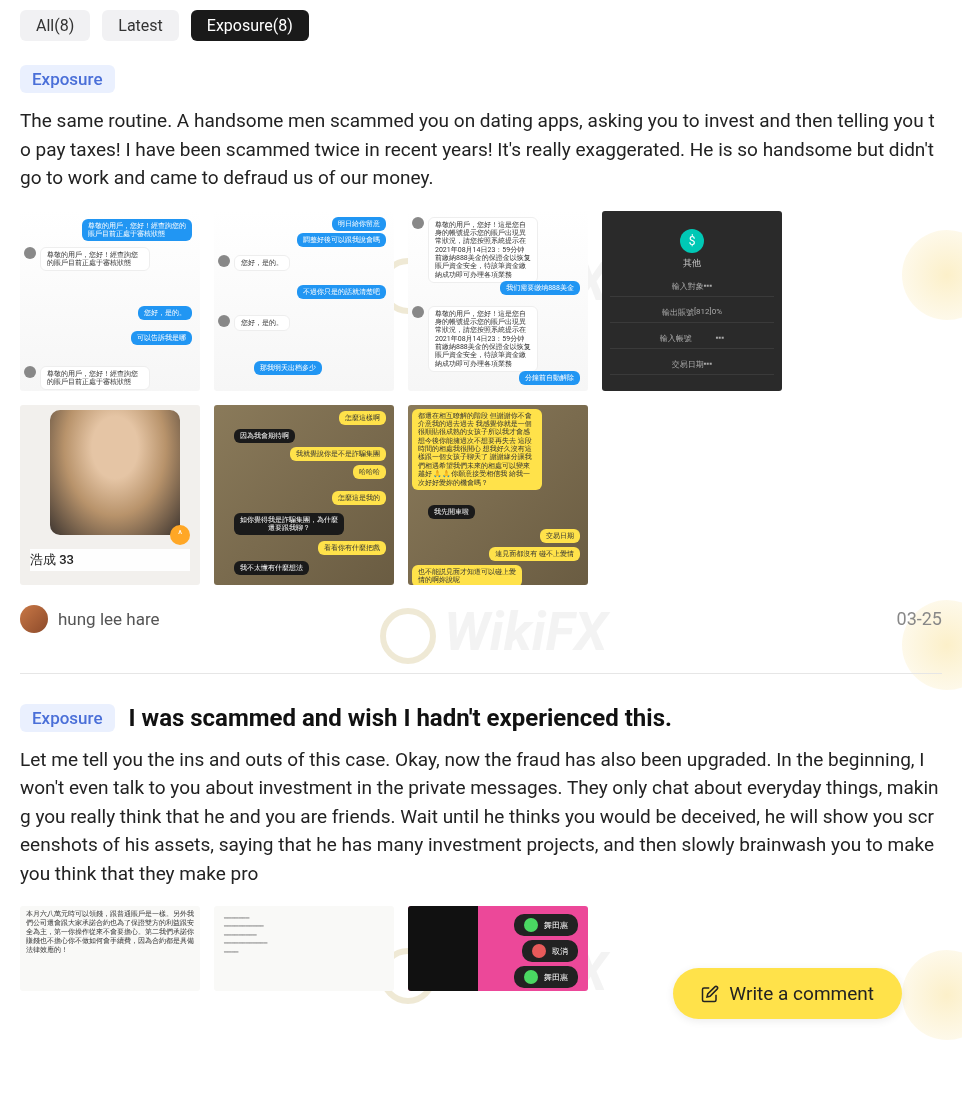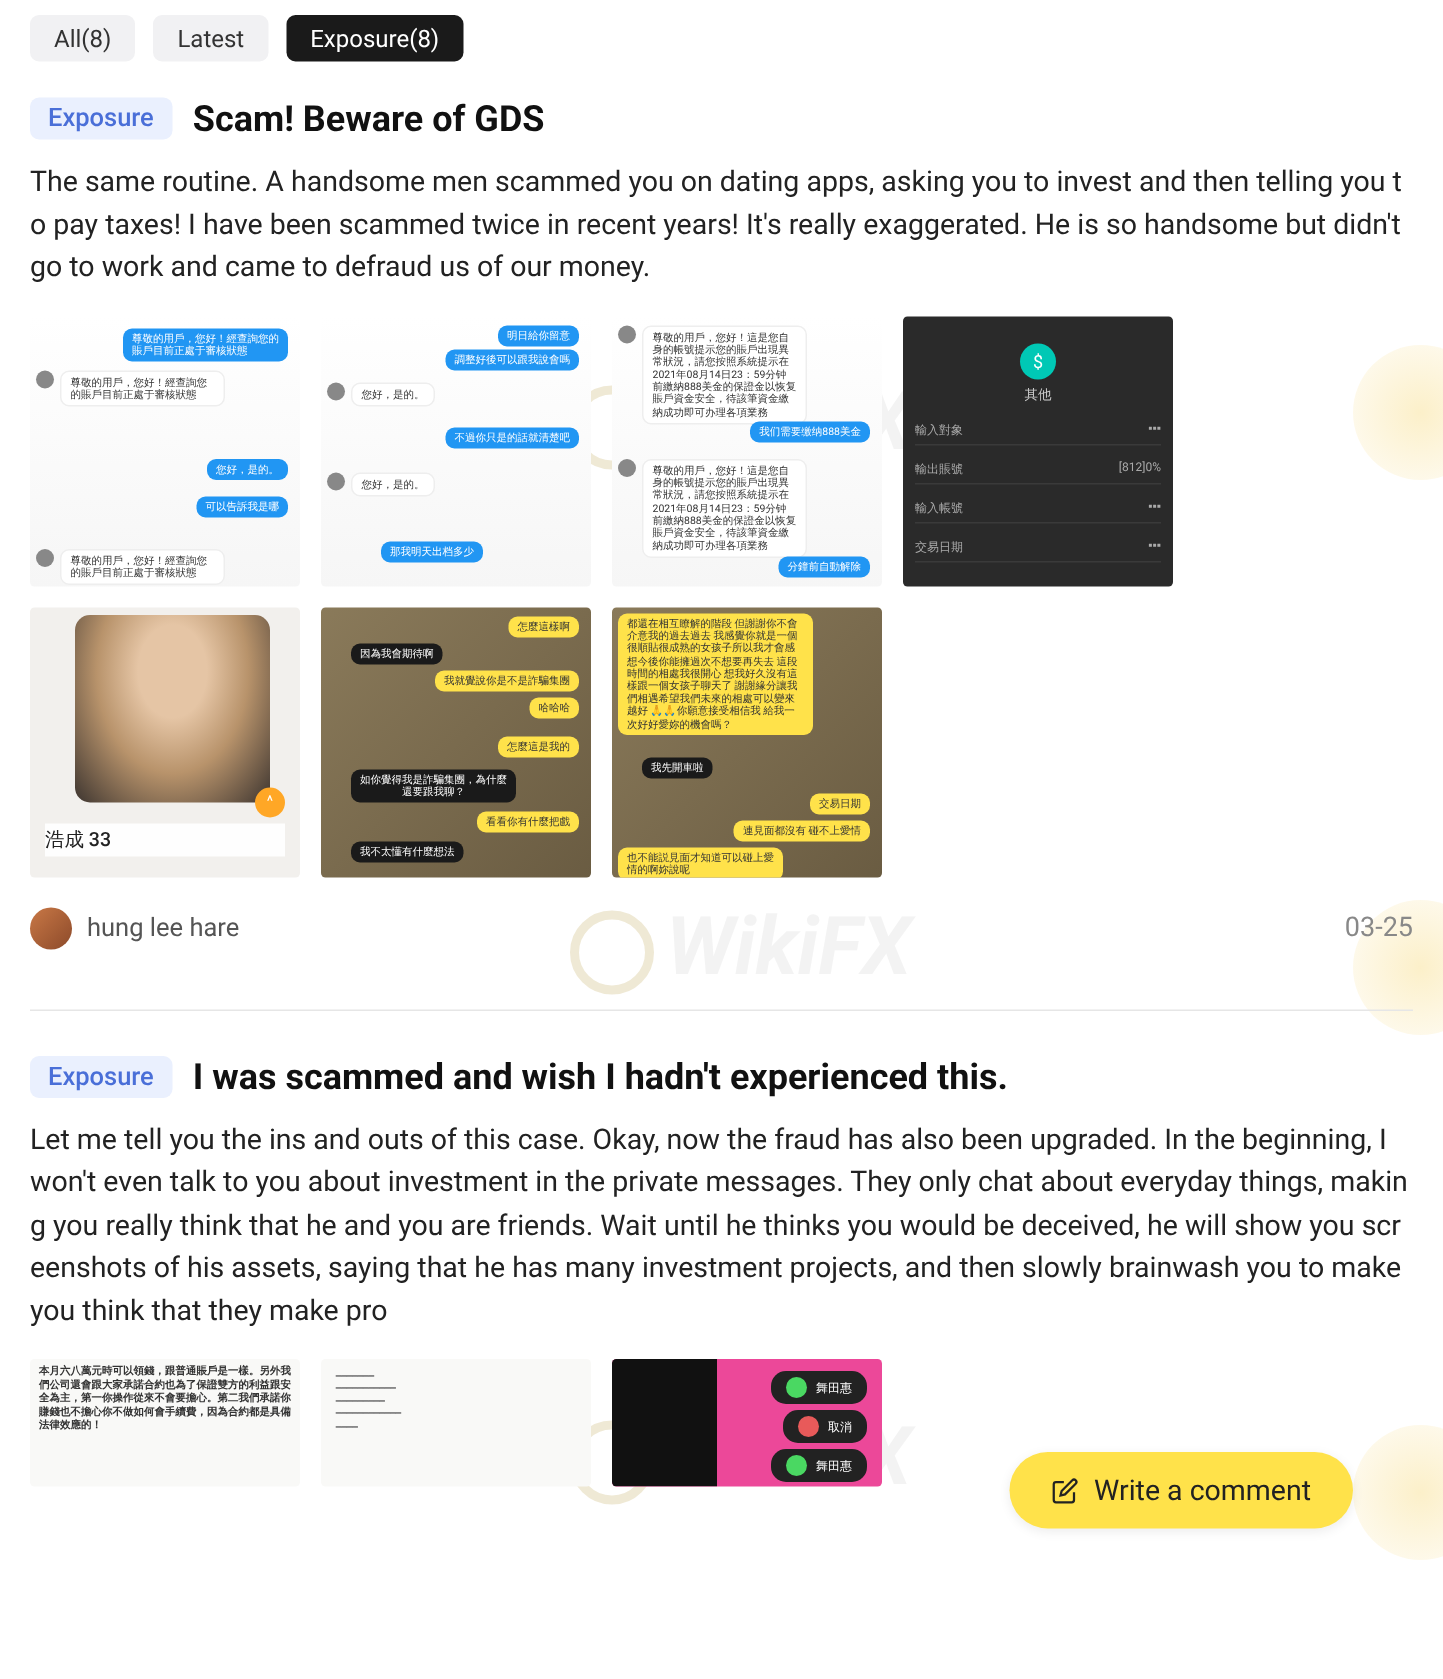--- a/index.html
+++ b/index.html
@@ -72,21 +72,21 @@
       width: 180px;
       height: 180px;
       background: #e8e8e8;
       border-radius: 3px;
       position: relative;
       overflow: hidden;
     }
     .thumb.chat-white { background: linear-gradient(#fff, #f6f6f6); }
     .thumb.chat-dark { background: #2a2a2a; }
     .thumb.cat { background: linear-gradient(135deg, #8a7a5a, #6a5c42); }
-    .thumb.doc { background: #f9f9f7; font-weight: bold; }
+    .thumb.doc { background: #f9f9f7; }
     .bubble {
       position: absolute;
       font-size: 7px;
       padding: 3px 6px;
       border-radius: 6px;
       max-width: 110px;
       line-height: 1.2;
     }
     .bubble.blue { background: #2196f3; color: #fff; right: 8px; }
     .bubble.white { background: #fff; color: #333; left: 20px; border: 1px solid #eee; }
@@ -124,21 +124,21 @@
       top: 46px;
       transform: translateX(-50%);
     }
     .dark-row {
       position: absolute;
       color: #aaa;
       font-size: 8px;
       left: 8px;
       right: 8px;
       display: flex;
-      justify-content: space-between;
+      justify-content: center;
       border-bottom: 1px solid #3a3a3a;
       padding-bottom: 4px;
     }
     .photo-caption {
       position: absolute;
       bottom: 14px;
       left: 10px;
       font-size: 13px;
       color: #222;
       font-weight: 500;
@@ -287,21 +287,20 @@
 
   <div class="tabs">
     <div class="tab">All(8)</div>
     <div class="tab">Latest</div>
     <div class="tab active">Exposure(8)</div>
   </div>
 
   <div class="post">
     <div class="post-header">
       <span class="exposure-badge">Exposure</span>
-      <span class="post-title">Scam! Beware of GDS</span>
     </div>
     <div class="post-body">The same routine. A handsome men scammed you on dating apps, asking you to invest and then telling you to pay taxes! I have been scammed twice in recent years! It's really exaggerated. He is so handsome but didn't go to work and came to defraud us of our money.</div>
 
     <div class="image-grid">
 
       <div class="thumb chat-white">
         <div class="bubble blue" style="top:8px;">尊敬的用戶，您好！經查詢您的賬戶目前正處于審核狀態</div>
         <div class="avatar-dot" style="top:36px;"></div>
         <div class="bubble white" style="top:36px;">尊敬的用戶，您好！經查詢您的賬戶目前正處于審核狀態</div>
         <div class="bubble blue" style="top:95px;">您好，是的。</div>

